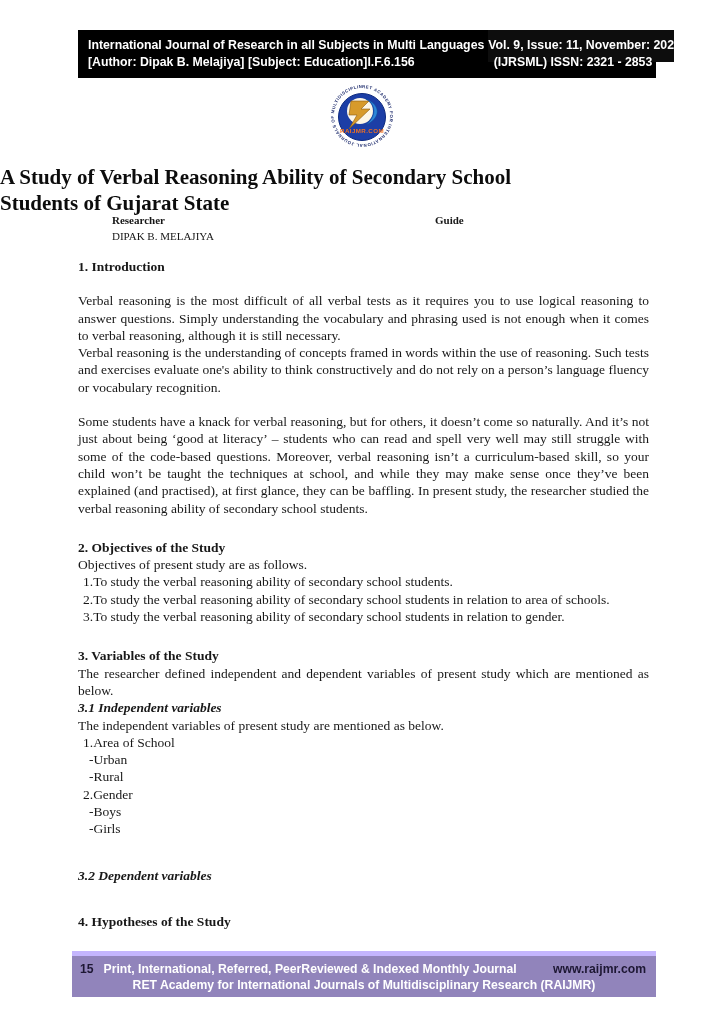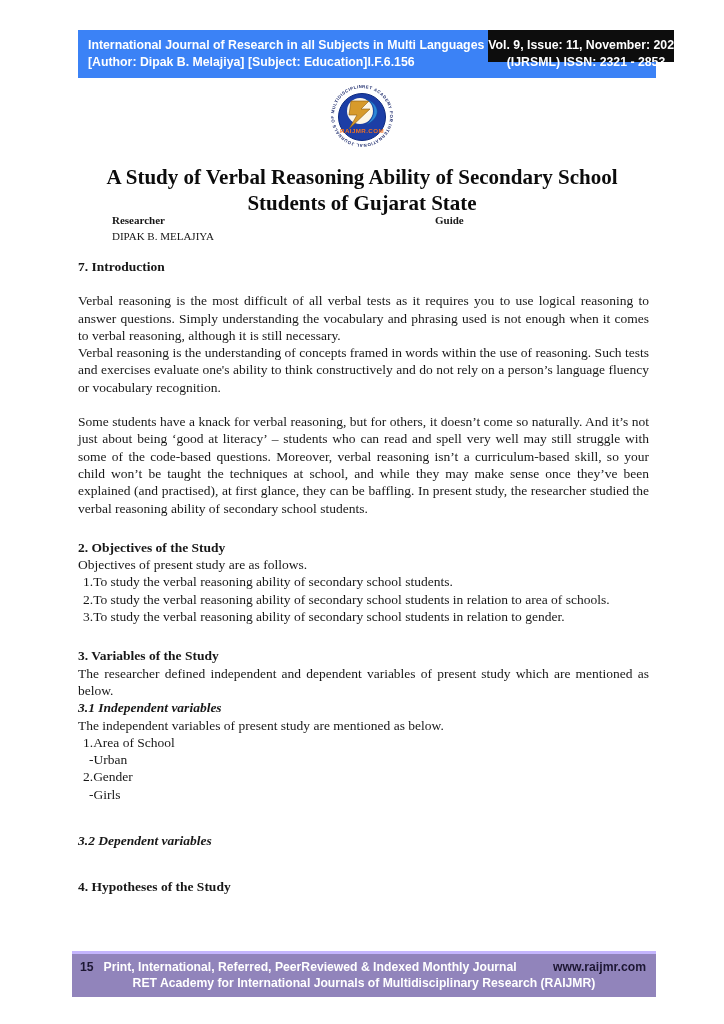--- a/index.html
+++ b/index.html
@@ -5,46 +5,46 @@
   * { margin:0; padding:0; box-sizing:border-box; }
   html,body { background:#e9e9e9; }
   .page {
     position:relative; width:724px; height:1024px; margin:0 auto;
     background:#ffffff; overflow:hidden;
     font-family:"Liberation Serif", serif; color:#161616;
   }
   
   .header-band {
     position:absolute; left:78px; top:30px; width:578px; height:48px;
-    background:#3b82f6; display:flex;
+    background:#000000; display:flex;
   }
   .header-left {
     flex:1; padding:7px 4px 0 10px;
     font-family:"Liberation Sans", sans-serif; font-weight:bold;
     font-size:12.3px; line-height:17px; color:#ffffff; white-space:nowrap;
   }
   .header-box {
     width:186px; height:32px; background:#0d0d0d; color:#ffffff;
     font-family:"Liberation Sans", sans-serif; font-weight:bold;
     font-size:12.3px; line-height:17px; text-align:right;
-    padding:7px 9px 0 0; white-space:nowrap;
+    padding:7px 22px 0 0; white-space:nowrap;
   }
   
   .logo { position:absolute; left:302px; top:80px; width:120px; height:76px; }
   .ring-text {
     font-family:"Liberation Sans", sans-serif; font-size:4.3px; font-weight:bold;
     fill:#223070; letter-spacing:0.55px;
   }
   .logo-site {
     font-family:"Liberation Sans", sans-serif; font-size:6.2px; font-weight:bold;
     fill:#f07020; letter-spacing:0.4px;
   }
   
   .paper-title {
-    position:absolute; left:0; top:164px; width:724px; text-align:center;
+    position:absolute; left:0; top:164px; width:724px; 
     font-weight:bold; font-size:21px; line-height:26px; color:#0c0c0c;
   }
   .byline-col { position:absolute; top:212px; width:220px; text-align:left; font-size:11px; line-height:16px; }
   .byline-researcher { left:112px; }
   .byline-guide { left:435px; }
   .byline-label { font-weight:bold; }
   
   .content {
     position:absolute; left:78px; top:258px; width:571px;
     font-size:13.5px; line-height:17.3px; color:#181818;
@@ -53,21 +53,21 @@
   .sub-heading { font-weight:bold; font-style:italic; }
   .para { text-align:justify; }
   .gap  { margin-top:17px; }
   .sec  { margin-top:22px; }
   .sec-lg { margin-top:29px; }
   .lvl1 { padding-left:5px; }
   .lvl2 { padding-left:11px; }
   
   .footer-band {
     position:absolute; left:72px; top:951px; width:584px; height:46px;
-    background:#9184bb; border-top:3px solid #c4b5fd;
+    background:#9184bb; border-top:5px solid #c4b5fd;
     font-family:"Liberation Sans", sans-serif; font-weight:bold;
     font-size:12.2px; line-height:15px; color:#ffffff;
   }
   .footer-row1 { display:flex; padding:6px 10px 0 8px; }
   .footer-pagenum { color:#1d1733; margin-right:10px; }
   .footer-journal { flex:1; text-align:left; }
   .footer-site { color:#1d1733; text-decoration:none; }
   .footer-row2 { text-align:center; padding-top:1px; }
 </style>
 </head>
@@ -111,38 +111,40 @@
   <div class="byline-col byline-researcher">
     <div class="byline-label">Researcher</div>
     <div>DIPAK B. MELAJIYA</div>
   </div>
   <div class="byline-col byline-guide">
     <div class="byline-label">Guide</div>
   </div>
 
   <div class="content">
 
-    <div class="sec-heading">7. Introduction</div>
+    <div class="sec-heading">1. Introduction</div>
     <div class="para gap">Verbal reasoning is the most difficult of all verbal tests as it requires you to use logical reasoning to answer questions. Simply understanding the vocabulary and phrasing used is not enough when it comes to verbal reasoning, although it is still necessary.</div>
     <div class="para">Verbal reasoning is the understanding of concepts framed in words within the use of reasoning. Such tests and exercises evaluate one's ability to think constructively and do not rely on a person’s language fluency or vocabulary recognition.</div>
     <div class="para gap">Some students have a knack for verbal reasoning, but for others, it doesn’t come so naturally. And it’s not just about being ‘good at literacy’ – students who can read and spell very well may still struggle with some of the code-based questions. Moreover, verbal reasoning isn’t a curriculum-based skill, so your child won’t be taught the techniques at school, and while they may make sense once they’ve been explained (and practised), at first glance, they can be baffling. In present study, the researcher studied the verbal reasoning ability of secondary school students.</div>
 
     <div class="sec-heading sec">2. Objectives of the Study</div>
     <div>Objectives of present study are as follows.</div>
     <div class="lvl1">1.To study the verbal reasoning ability of secondary school students.</div>
     <div class="lvl1">2.To study the verbal reasoning ability of secondary school students in relation to area of schools.</div>
     <div class="lvl1">3.To study the verbal reasoning ability of secondary school students in relation to gender.</div>
 
     <div class="sec-heading sec">3. Variables of the Study</div>
     <div class="para">The researcher defined independent and dependent variables of present study which are mentioned as below.</div>
     <div class="sub-heading">3.1 Independent variables</div>
     <div>The independent variables of present study are mentioned as below.</div>
     <div class="lvl1">1.Area of School</div>
     <div class="lvl2">-Urban</div>
+    <div class="lvl2">-Rural</div>
     <div class="lvl1">2.Gender</div>
+    <div class="lvl2">-Boys</div>
     <div class="lvl2">-Girls</div>
 
     <div class="sub-heading sec-lg">3.2 Dependent variables</div>
 
     <div class="sec-heading sec-lg">4. Hypotheses of the Study</div>
   </div>
 
   <div class="footer-band">
     <div class="footer-row1">
       <span class="footer-pagenum">15</span>

